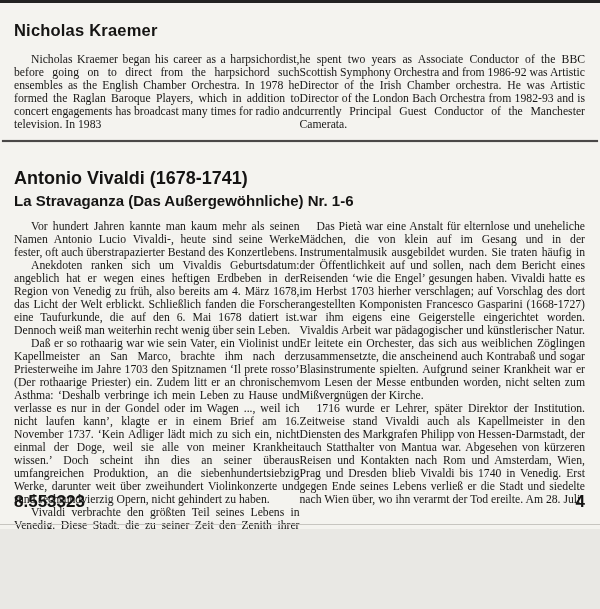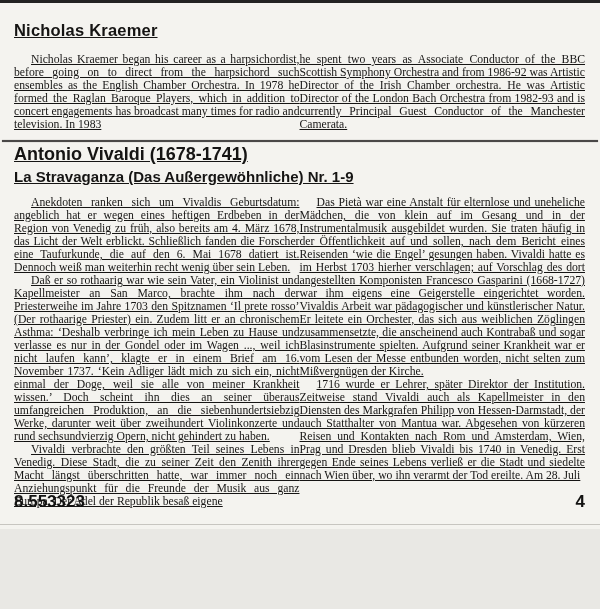--- a/index.html
+++ b/index.html
@@ -7,21 +7,20 @@
     width: 600px; height: 609px;
     background: #e9e8e4;
     font-family: "Liberation Serif", serif;
   }
   .page {
     position: relative;
     width: 600px; height: 529px;
     background: #f4f3ef;
     overflow: hidden;
     color: #151413;
-    text-decoration: underline;
   }
   .scan-top-edge {
     position: absolute; top: 0; left: 0; right: 0;
     height: 3px; background: #232222;
   }
   .content { padding: 14px 15px 0 14px; }
 
   h1.artist-heading {
     font-family: "Liberation Sans", sans-serif;
     font-weight: bold;
@@ -44,21 +43,21 @@
     height: 2px;
     background: #4a4847;
     margin: 9px -13px 0 -12px;
     box-shadow: 0 0 1px #6b6a68;
   }
 
   h2.composer-heading {
     font-family: "Liberation Sans", sans-serif;
     font-weight: bold;
     font-size: 18px;
-    margin: 2px 0 3px 0;
+    margin: 26px 0 3px 0;
   }
   h3.work-subheading {
     font-family: "Liberation Sans", sans-serif;
     font-weight: bold;
     font-size: 15px;
     margin: 0 0 11px 0;
   }
 
   .footer {
     position: absolute;
@@ -93,24 +92,25 @@
         <p>Nicholas Kraemer began his career as a harpsichordist, before going on to direct from the harpsichord such ensembles as the English Chamber Orchestra. In 1978 he formed the Raglan Baroque Players, which in addition to concert engagements has broadcast many times for radio and television. In 1983</p>
       </div>
       <div class="col">
         <p class="cont">he spent two years as Associate Conductor of the BBC Scottish Symphony Orchestra and from 1986-92 was Artistic Director of the Irish Chamber orchestra. He was Artistic Director of the London Bach Orchestra from 1982-93 and is currently Principal Guest Conductor of the Manchester Camerata.</p>
       </div>
     </div>
 
     <div class="section-rule"></div>
 
     <h2 class="composer-heading">Antonio Vivaldi (1678-1741)</h2>
-    <h3 class="work-subheading">La Stravaganza (Das Außergewöhnliche) Nr. 1-9</h3>
+    <h3 class="work-subheading">La Stravaganza (Das Außergewöhnliche) Nr. 1-6</h3>
 
     <div class="columns">
       <div class="col">
+        <p>Vor hundert Jahren kannte man kaum mehr als seinen Namen Antonio Lucio Vivaldi-, heute sind seine Werke fester, oft auch überstrapazierter Bestand des Konzertlebens.</p>
         <p>Anekdoten ranken sich um Vivaldis Geburtsdatum: angeblich hat er wegen eines heftigen Erdbeben in der Region von Venedig zu früh, also bereits am 4. März 1678, das Licht der Welt erblickt. Schließlich fanden die Forscher eine Taufurkunde, die auf den 6. Mai 1678 datiert ist. Dennoch weiß man weiterhin recht wenig über sein Leben.</p>
         <p>Daß er so rothaarig war wie sein Vater, ein Violinist und Kapellmeister an San Marco, brachte ihm nach der Priesterweihe im Jahre 1703 den Spitznamen ‘Il prete rosso’ (Der rothaarige Priester) ein. Zudem litt er an chronischem Asthma: ‘Deshalb verbringe ich mein Leben zu Hause und verlasse es nur in der Gondel oder im Wagen ..., weil ich nicht laufen kann’, klagte er in einem Brief am 16. November 1737. ‘Kein Adliger lädt mich zu sich ein, nicht einmal der Doge, weil sie alle von meiner Krankheit wissen.’ Doch scheint ihn dies an seiner überaus umfangreichen Produktion, an die siebenhundertsiebzig Werke, darunter weit über zweihundert Violinkonzerte und rund sechsundvierzig Opern, nicht gehindert zu haben.</p>
         <p>Vivaldi verbrachte den größten Teil seines Lebens in Venedig. Diese Stadt, die zu seiner Zeit den Zenith ihrer Macht längst überschritten hatte, war immer noch ein Anziehungspunkt für die Freunde der Musik aus ganz Europa. Der Adel der Republik besaß eigene</p>
       </div>
       <div class="col">
         <p>Das Pietà war eine Anstalt für elternlose und uneheliche Mädchen, die von klein auf im Gesang und in der Instrumentalmusik ausgebildet wurden. Sie traten häufig in der Öffentlichkeit auf und sollen, nach dem Bericht eines Reisenden ‘wie die Engel’ gesungen haben. Vivaldi hatte es im Herbst 1703 hierher verschlagen; auf Vorschlag des dort angestellten Komponisten Francesco Gasparini (1668-1727) war ihm eigens eine Geigerstelle eingerichtet worden. Vivaldis Arbeit war pädagogischer und künstlerischer Natur. Er leitete ein Orchester, das sich aus weiblichen Zöglingen zusammensetzte, die anscheinend auch Kontrabaß und sogar Blasinstrumente spielten. Aufgrund seiner Krankheit war er vom Lesen der Messe entbunden worden, nicht selten zum Mißvergnügen der Kirche.</p>
         <p>1716 wurde er Lehrer, später Direktor der Institution. Zeitweise stand Vivaldi auch als Kapellmeister in den Diensten des Markgrafen Philipp von Hessen-Darmstadt, der auch Statthalter von Mantua war. Abgesehen von kürzeren Reisen und Kontakten nach Rom und Amsterdam, Wien, Prag und Dresden blieb Vivaldi bis 1740 in Venedig. Erst gegen Ende seines Lebens verließ er die Stadt und siedelte nach Wien über, wo ihn verarmt der Tod ereilte. Am 28. Juli</p>
       </div>
     </div>
 

